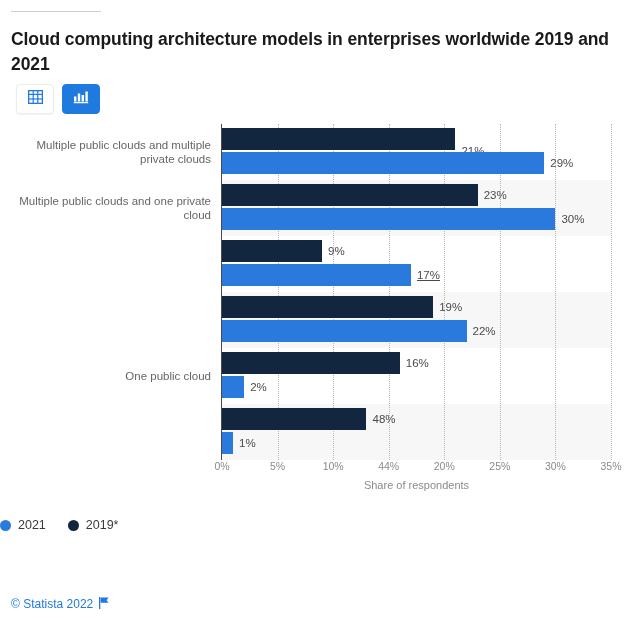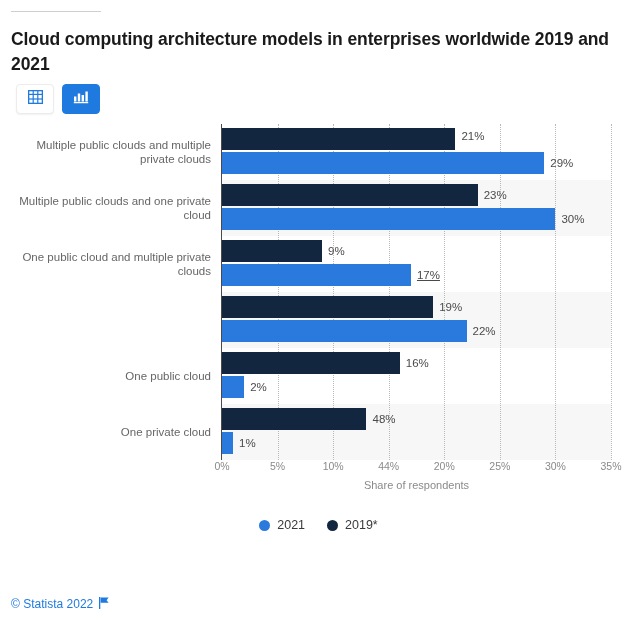--- a/index.html
+++ b/index.html
@@ -159,21 +159,20 @@
     font-size: 11px;
     color: #8a8a8a;
   }
 
   .legend {
     position: absolute;
     left: 0;
     top: 518px;
     width: 637px;
     display: flex;
-    justify-content: center;
     align-items: center;
     gap: 22px;
   }
   .legend-item {
     display: flex;
     align-items: center;
     gap: 7px;
   }
   .legend-dot {
     width: 11px;
@@ -228,41 +227,39 @@
         <line x1="0.8" y1="12.6" x2="15.2" y2="12.6" stroke="#ffffff" stroke-width="1.3"></line>
       </svg>
     </span>
   </div>
 </div>
 
 <div class="chart-area">
   <div class="cat-labels">
       <div class="cat-label" style="top: 13.5px;">Multiple public clouds and multiple private clouds</div>
       <div class="cat-label" style="top: 69.5px;">Multiple public clouds and one private cloud</div>
-      <div class="cat-label" style="top: 125.5px;">One public cloud and multiple private clouds</div>
       <div class="cat-label" style="top: 244.75px;">One public cloud</div>
-      <div class="cat-label" style="top: 300.75px;">One private cloud</div>
     </div>
   <div class="axis-line"></div>
   <div class="plot">
       <div class="band" style="top: 0px;"></div>
       <div class="band shaded" style="top: 56px;"></div>
       <div class="band" style="top: 112px;"></div>
       <div class="band shaded" style="top: 168px;"></div>
       <div class="band" style="top: 224px;"></div>
       <div class="band shaded" style="top: 280px;"></div>
       <div class="gridline" style="left: 55.5714px;"></div>
       <div class="gridline" style="left: 111.143px;"></div>
       <div class="gridline" style="left: 166.714px;"></div>
       <div class="gridline" style="left: 222.286px;"></div>
       <div class="gridline" style="left: 277.857px;"></div>
       <div class="gridline" style="left: 333.429px;"></div>
       <div class="gridline" style="left: 389px;"></div>
       <div class="bar s2019" style="width: 233.4px; left: 0px; top: 4px; background: rgb(18, 38, 63);"></div>
-      <div class="bar-value" style="left: 239.4px; top: 1px;">21%</div>
+      <div class="bar-value" style="left: 239.4px; top: 16px;">21%</div>
       <div class="bar s2021" style="width: 322.314px; left: 0px; top: 28px; background: rgb(42, 122, 222);"></div>
       <div class="bar-value" style="left: 328.314px; top: 28px;">29%</div>
       <div class="bar s2019" style="width: 255.629px; left: 0px; top: 60px; background: rgb(18, 38, 63);"></div>
       <div class="bar-value" style="left: 261.629px; top: 60px;">23%</div>
       <div class="bar s2021" style="width: 333.429px; left: 0px; top: 84px; background: rgb(42, 122, 222);"></div>
       <div class="bar-value" style="left: 339.429px; top: 84px;">30%</div>
       <div class="bar s2019" style="width: 100.029px; left: 0px; top: 116px; background: rgb(18, 38, 63);"></div>
       <div class="bar-value" style="left: 106.029px; top: 116px;">9%</div>
       <div class="bar s2021" style="width: 188.943px; left: 0px; top: 140px; background: rgb(42, 122, 222);"></div>
       <div class="bar-value" style="left: 194.943px; top: 140px; text-decoration: underline;">17%</div>

